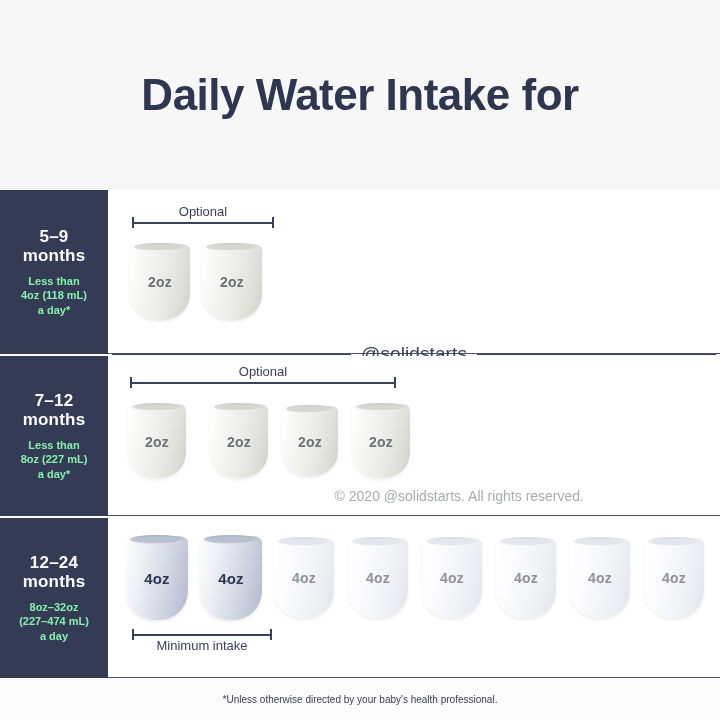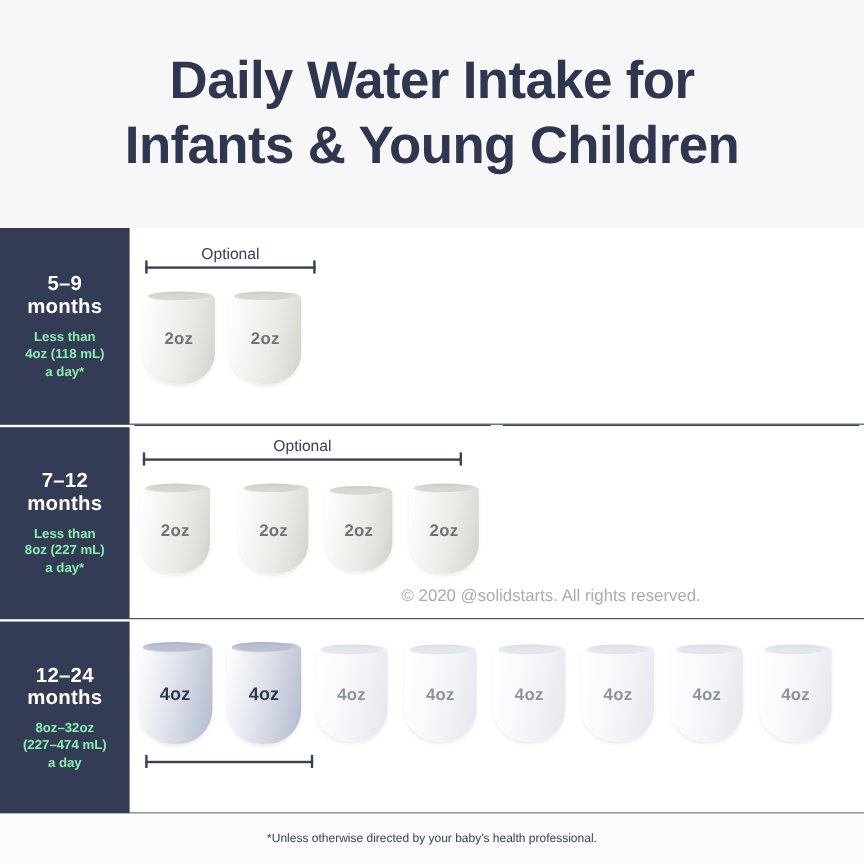--- a/index.html
+++ b/index.html
@@ -34,21 +34,21 @@
 
   .label-panel{
     position:absolute;left:0;top:0;width:108px;height:100%;
     background:#343b55;color:#ffffff;
     display:flex;flex-direction:column;align-items:center;justify-content:center;
     text-align:center;box-sizing:border-box;padding:4px 3px;
   }
   .age{font-size:17px;font-weight:700;line-height:1.12;letter-spacing:.2px;}
   .amount{font-size:11px;font-weight:700;line-height:1.28;margin-top:9px;color:#86efac;}
 
-  .row-body{position:absolute;left:97px;top:0;right:0;height:100%;padding-left:24px;}
+  .row-body{position:absolute;left:108px;top:0;right:0;height:100%;padding-left:24px;}
 
   
   .bracket{position:absolute;}
   .bracket .bar{position:absolute;left:0;right:0;height:2px;background:#3a4157;top:8px;}
   .bracket .cap{position:absolute;width:2px;height:11px;background:#3a4157;top:3px;}
   .bracket .cap.l{left:0;}
   .bracket .cap.r{right:0;}
   .bracket .btxt{
     position:absolute;left:0;right:0;text-align:center;
     font-size:13px;color:#3a4157;font-weight:400;white-space:nowrap;
@@ -118,21 +118,20 @@
   .footnote{font-size:10px;color:#3a4157;}
 </style>
 </head>
 <body>
 
 <div class="infographic">
 
   <div class="header">
     <h1 class="title">
       <span>Daily Water Intake for</span>
-      <span class="l2">Infants &amp; Young Children</span>
     </h1>
   </div>
 
   <div class="row row-1">
     <div class="label-panel">
       <div class="age">
         <span>5–9</span><br>
         <span>months</span>
       </div>
       <div class="amount">
@@ -158,20 +157,21 @@
         <div class="body"></div>
         <div class="rim"></div>
         <div class="oz">2oz</div>
       </div>
     </div>
     <div class="row-sep" style="top:163px;"></div>
   </div>
 
   <div class="watermark">
     <div class="line"></div>
+    <div class="handle">@solidstarts</div>
     <div class="line"></div>
   </div>
 
   <div class="row row-2">
     <div class="label-panel">
       <div class="age">
         <span>7–12</span><br>
         <span>months</span>
       </div>
       <div class="amount">
@@ -265,20 +265,21 @@
       <div class="cup pale" style="left:536px;top:20px;width:60px;height:80px;">
         <div class="body"></div>
         <div class="rim"></div>
         <div class="oz">4oz</div>
       </div>
 
       <div class="bracket below" style="left:24px;width:140px;top:108px;height:18px;">
         <div class="bar"></div>
         <div class="cap l"></div>
         <div class="cap r"></div>
+        <div class="btxt">Minimum intake</div>
       </div>
     </div>
     <div class="row-sep" style="top:159px;"></div>
   </div>
 
   <div class="footer">
     <div class="footnote">*Unless otherwise directed by your baby's health professional.</div>
   </div>
 
 </div>

